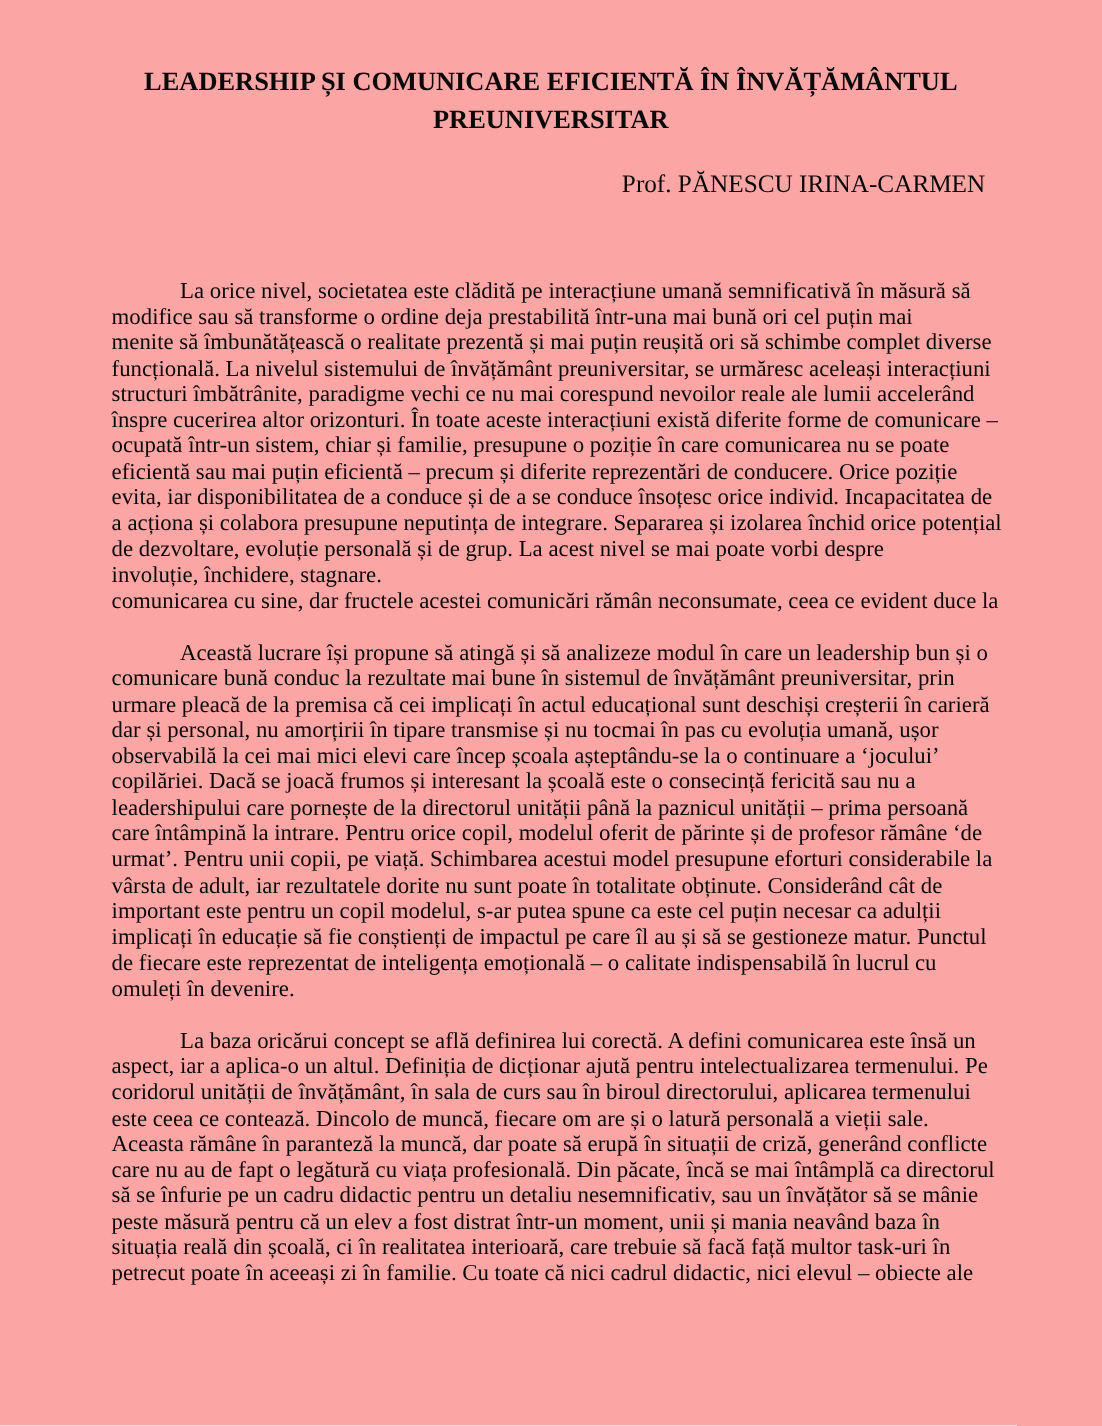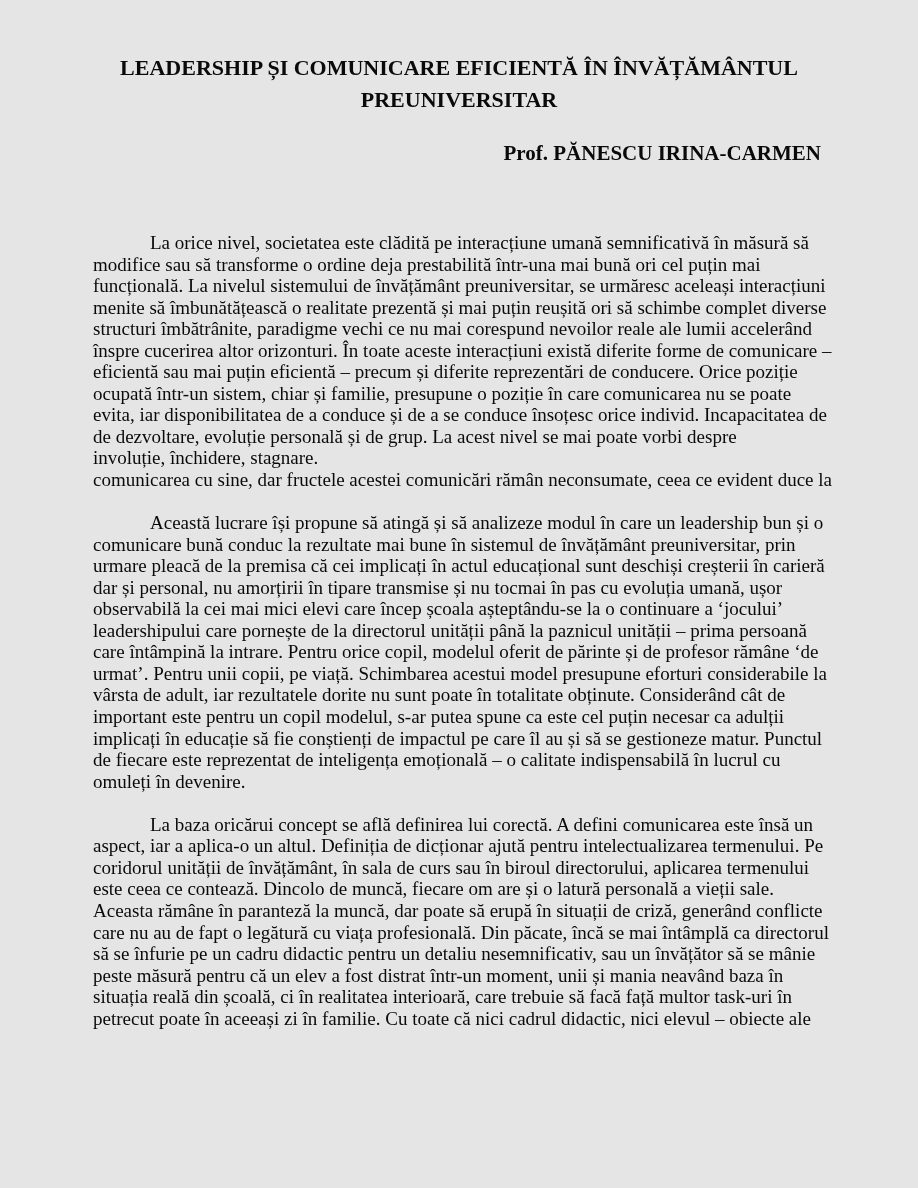--- a/index.html
+++ b/index.html
@@ -4,42 +4,42 @@
 <style>
   html, body {
     margin: 0;
     padding: 0;
     background: #ffffff;
   }
   .page {
     position: relative;
     width: 918px;
     height: 1188px;
-    background: #e5e5e5;
+    background: #fca5a5;
     color: #0a0a0a;
     font-family: "Liberation Serif", "DejaVu Serif", serif;
     overflow: hidden;
   }
   .doc-title {
     position: absolute;
     top: 52px;
     left: 92px;
     width: 734px;
     text-align: center;
     font-weight: bold;
     font-size: 22px;
     line-height: 32px;
   }
   .doc-author {
     position: absolute;
     top: 140px;
     left: 92px;
     width: 729px;
     text-align: right;
-    font-weight: bold;
+    font-weight: normal;
     font-size: 21px;
     line-height: 26px;
   }
   .doc-body {
     position: absolute;
     top: 232px;
     left: 93px;
     width: 750px;
     font-size: 19px;
     line-height: 21.55px;
@@ -63,37 +63,39 @@
 <div class="page">
   <div class="doc-title">
     <div>LEADERSHIP ȘI COMUNICARE EFICIENTĂ ÎN ÎNVĂȚĂMÂNTUL</div>
     <div>PREUNIVERSITAR</div>
   </div>
   <div class="doc-author">Prof. PĂNESCU IRINA-CARMEN</div>
   <div class="doc-body">
       <div class="para">
         <div class="line first">La orice nivel, societatea este clădită pe interacțiune umană semnificativă în măsură să</div>
         <div class="line">modifice sau să transforme o ordine deja prestabilită într-una mai bună ori cel puțin mai</div>
+        <div class="line">menite să îmbunătățească o realitate prezentă și mai puțin reușită ori să schimbe complet diverse</div>
         <div class="line">funcțională. La nivelul sistemului de învățământ preuniversitar, se urmăresc aceleași interacțiuni</div>
-        <div class="line">menite să îmbunătățească o realitate prezentă și mai puțin reușită ori să schimbe complet diverse</div>
         <div class="line">structuri îmbătrânite, paradigme vechi ce nu mai corespund nevoilor reale ale lumii accelerând</div>
         <div class="line">înspre cucerirea altor orizonturi. În toate aceste interacțiuni există diferite forme de comunicare –</div>
+        <div class="line">ocupată într-un sistem, chiar și familie, presupune o poziție în care comunicarea nu se poate</div>
         <div class="line">eficientă sau mai puțin eficientă – precum și diferite reprezentări de conducere. Orice poziție</div>
-        <div class="line">ocupată într-un sistem, chiar și familie, presupune o poziție în care comunicarea nu se poate</div>
         <div class="line">evita, iar disponibilitatea de a conduce și de a se conduce însoțesc orice individ. Incapacitatea de</div>
+        <div class="line">a acționa și colabora presupune neputința de integrare. Separarea și izolarea închid orice potențial</div>
         <div class="line">de dezvoltare, evoluție personală și de grup. La acest nivel se mai poate vorbi despre</div>
         <div class="line">involuție, închidere, stagnare.</div>
         <div class="line">comunicarea cu sine, dar fructele acestei comunicări rămân neconsumate, ceea ce evident duce la</div>
       </div>
       <div class="para">
         <div class="line first">Această lucrare își propune să atingă și să analizeze modul în care un leadership bun și o</div>
         <div class="line">comunicare bună conduc la rezultate mai bune în sistemul de învățământ preuniversitar, prin</div>
         <div class="line">urmare pleacă de la premisa că cei implicați în actul educațional sunt deschiși creșterii în carieră</div>
         <div class="line">dar și personal, nu amorțirii în tipare transmise și nu tocmai în pas cu evoluția umană, ușor</div>
         <div class="line">observabilă la cei mai mici elevi care încep școala așteptându-se la o continuare a ‘jocului’</div>
+        <div class="line">copilăriei. Dacă se joacă frumos și interesant la școală este o consecință fericită sau nu a</div>
         <div class="line">leadershipului care pornește de la directorul unității până la paznicul unității – prima persoană</div>
         <div class="line">care întâmpină la intrare. Pentru orice copil, modelul oferit de părinte și de profesor rămâne ‘de</div>
         <div class="line">urmat’. Pentru unii copii, pe viață. Schimbarea acestui model presupune eforturi considerabile la</div>
         <div class="line">vârsta de adult, iar rezultatele dorite nu sunt poate în totalitate obținute. Considerând cât de</div>
         <div class="line">important este pentru un copil modelul, s-ar putea spune ca este cel puțin necesar ca adulții</div>
         <div class="line">implicați în educație să fie conștienți de impactul pe care îl au și să se gestioneze matur. Punctul</div>
         <div class="line">de fiecare este reprezentat de inteligența emoțională – o calitate indispensabilă în lucrul cu</div>
         <div class="line">omuleți în devenire.</div>
       </div>
       <div class="para">

